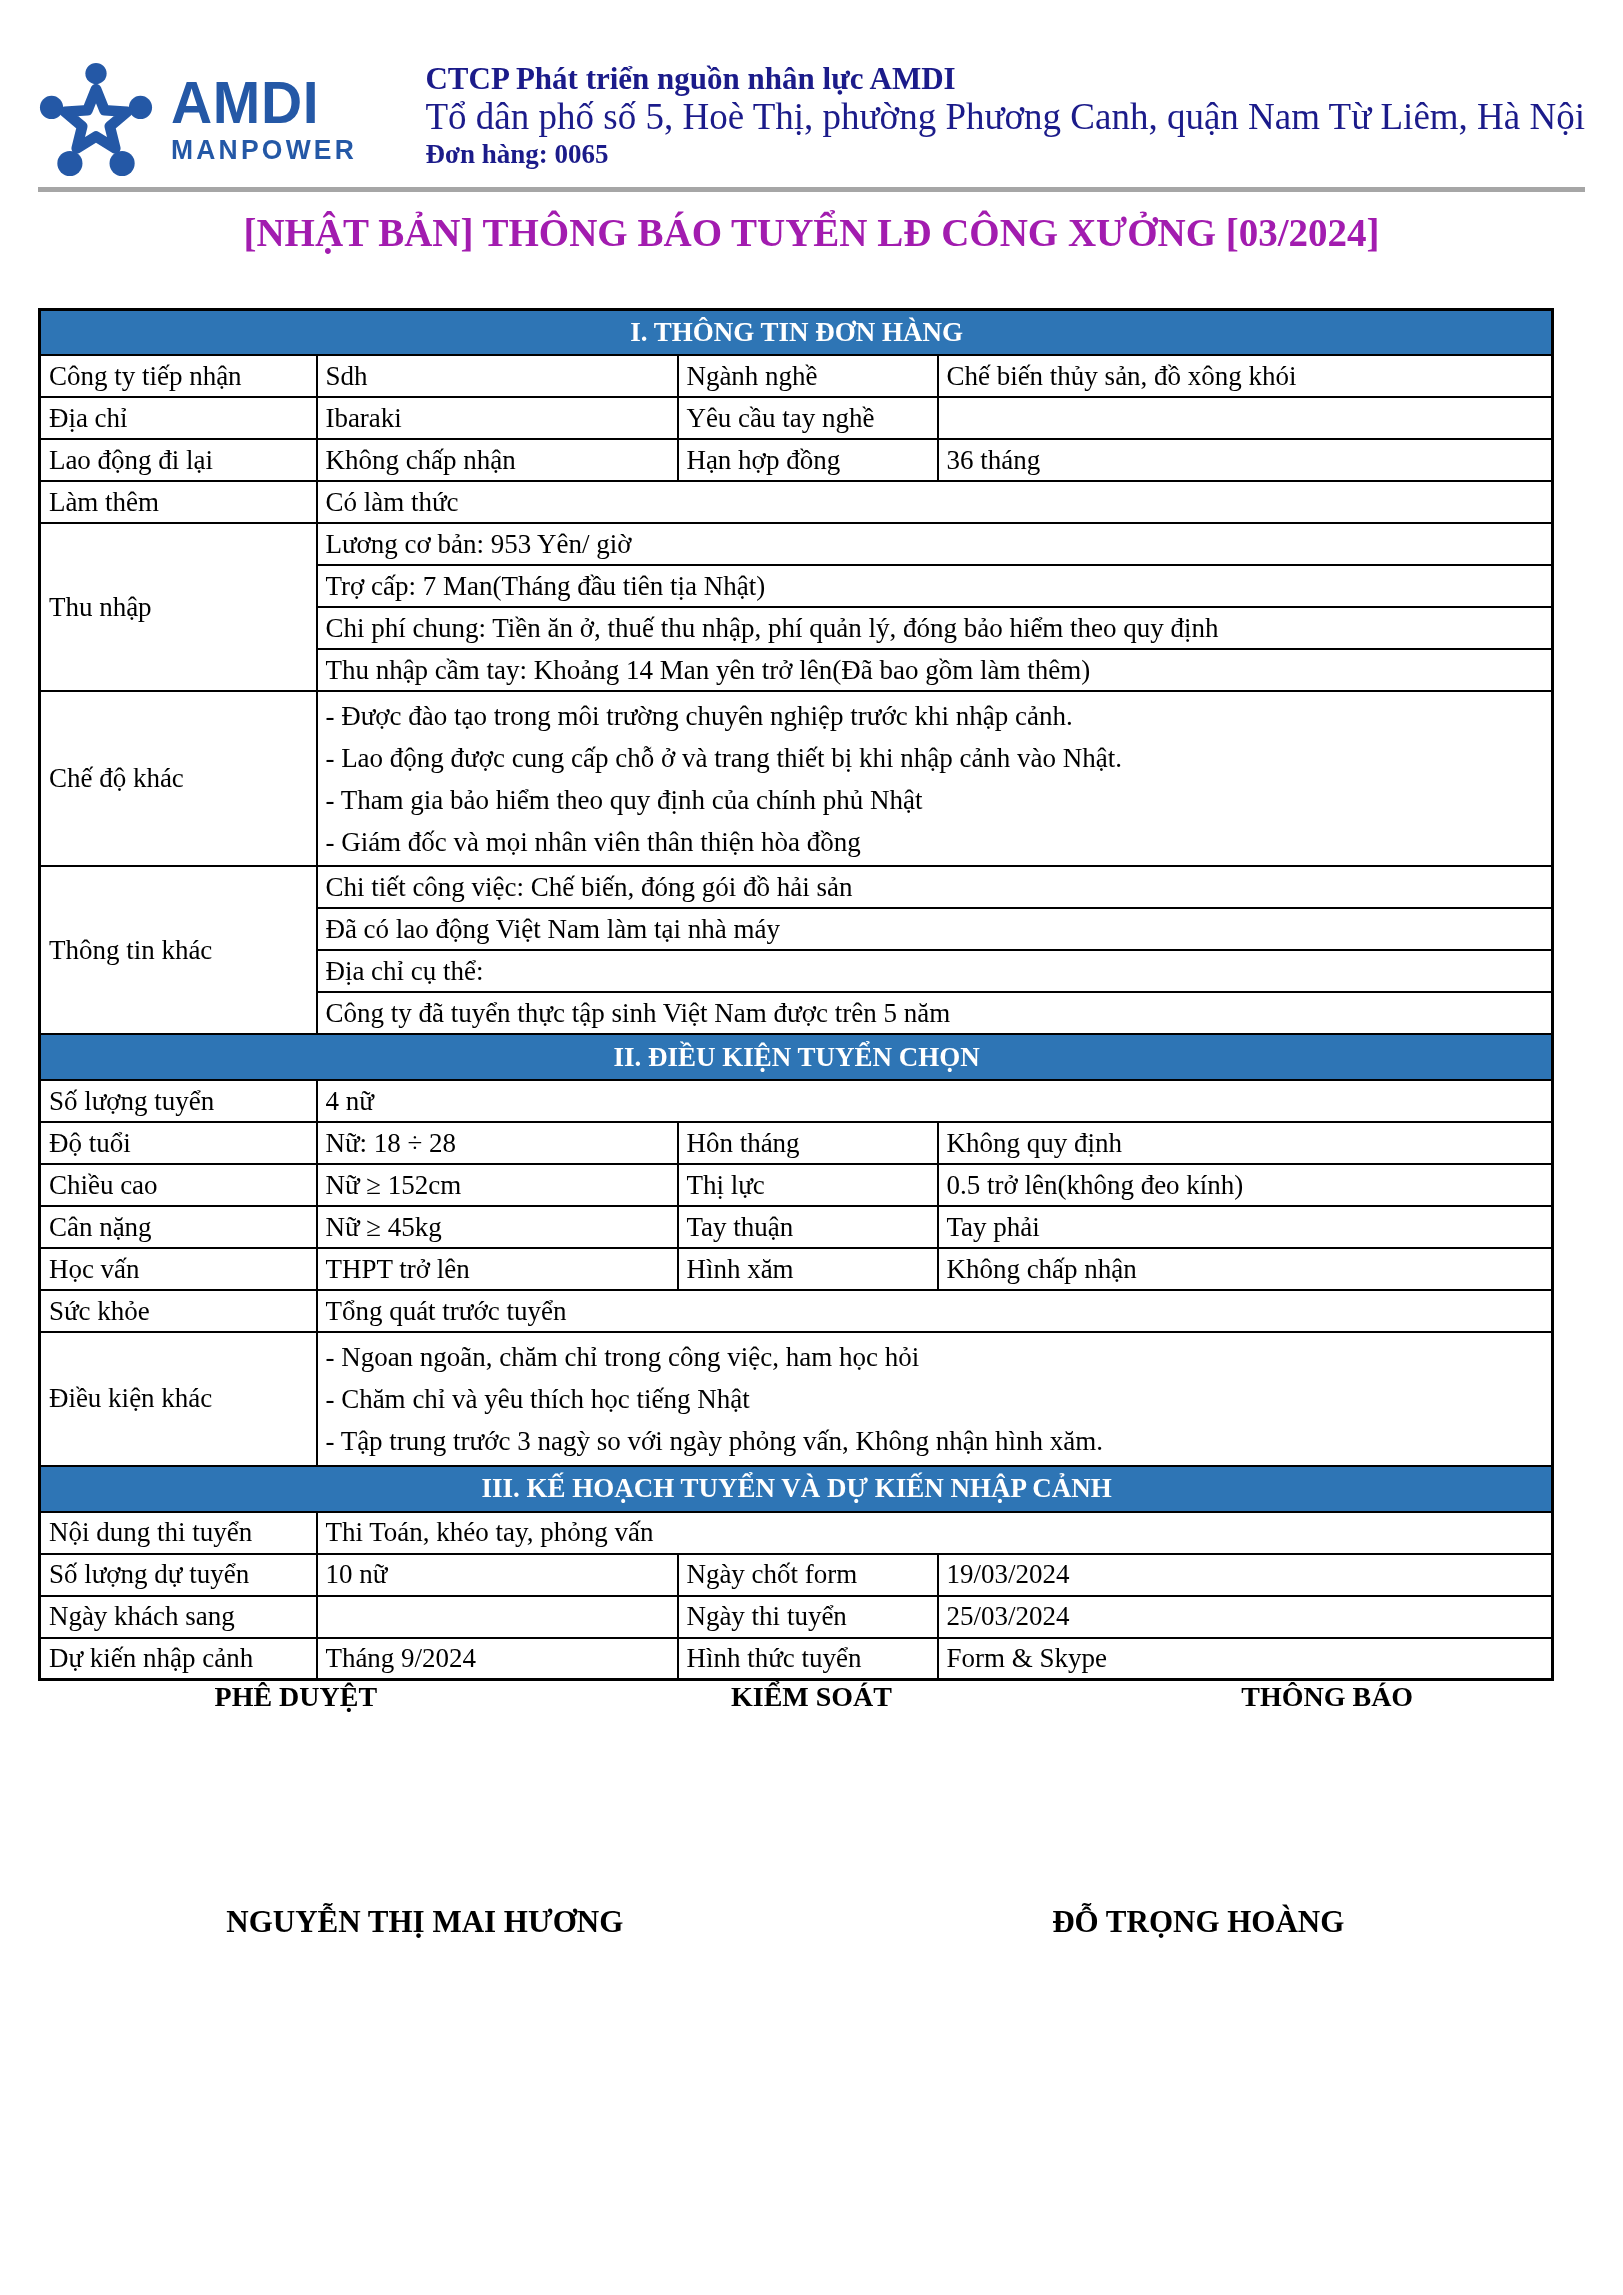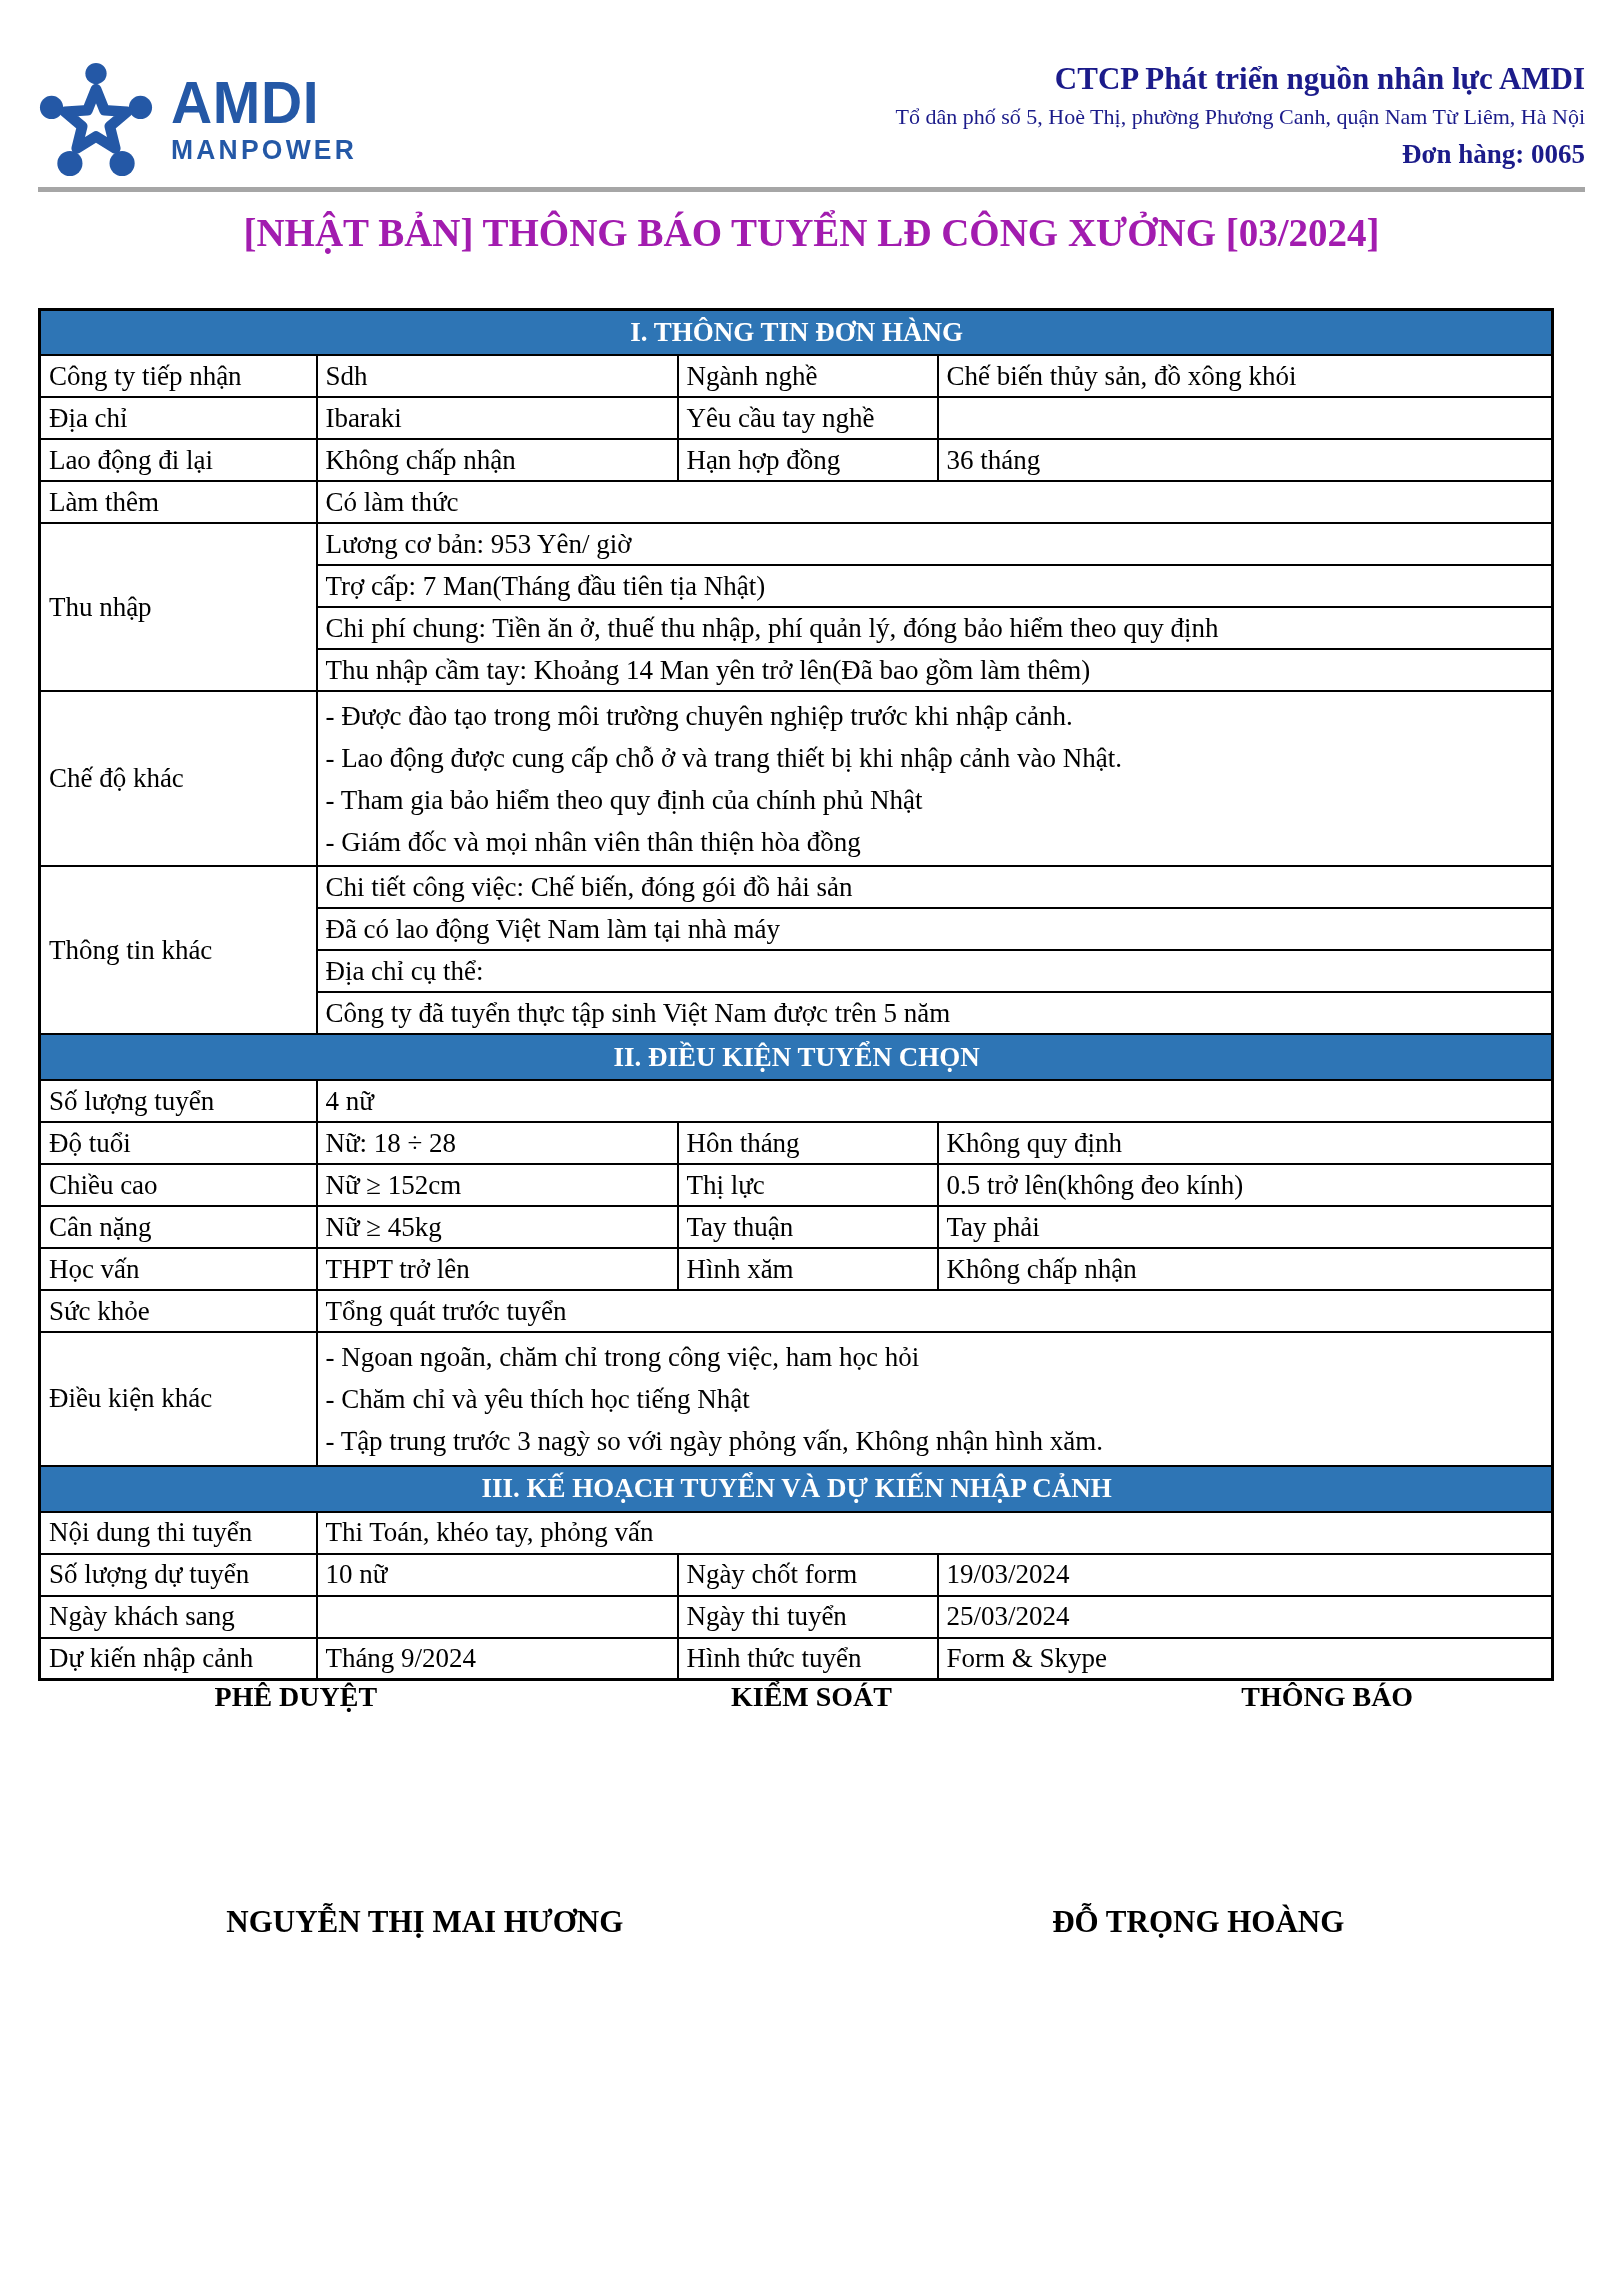--- a/index.html
+++ b/index.html
@@ -20,23 +20,23 @@
   .brand-name {
     font-family: "Liberation Sans", sans-serif; font-weight: 700;
     font-size: 60px; line-height: 60px; color: #2458A6;
     letter-spacing: 0.7px; transform: scaleX(0.95); transform-origin: left center;
   }
   .brand-sub {
     font-family: "Liberation Sans", sans-serif; font-weight: 700;
     font-size: 27px; line-height: 34px; color: #2458A6; letter-spacing: 3.3px;
     transform: scaleX(0.98); transform-origin: left center;
   }
-  .hdr-right { text-align: right; color: #1b1b8a; padding-top: 1.3px; }
+  .hdr-right { color: #1b1b8a; padding-top: 1.3px; }
   .hdr-company { font-size: 31px; font-weight: 700; line-height: 39px; }
-  .hdr-address { font-size: 22px; line-height: 38px; }
+  .hdr-address { font-size: 37px; line-height: 38px; }
   .hdr-order   { font-size: 27px; font-weight: 700; line-height: 37px; }
 
   .rule { margin-top: 9.2px; height: 4.6px; background: #a6a6a6; }
 
   .doc-title {
     margin-top: 17px; text-align: center;
     color: #a21caf; font-weight: 700; font-size: 39px; line-height: 47px;
   }
 
   

